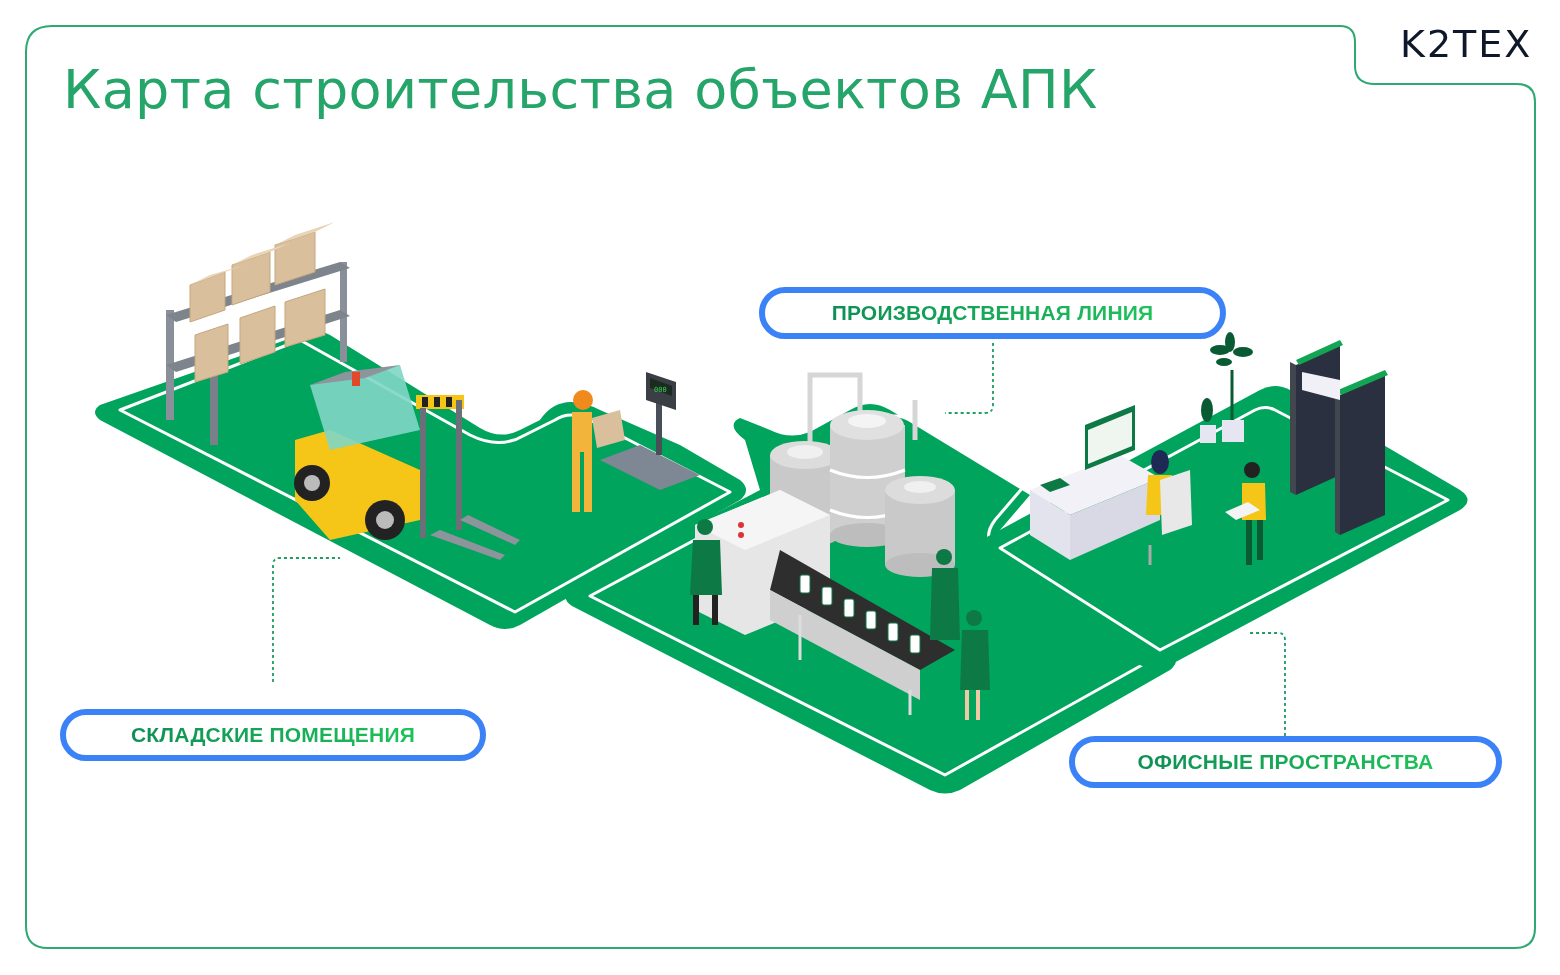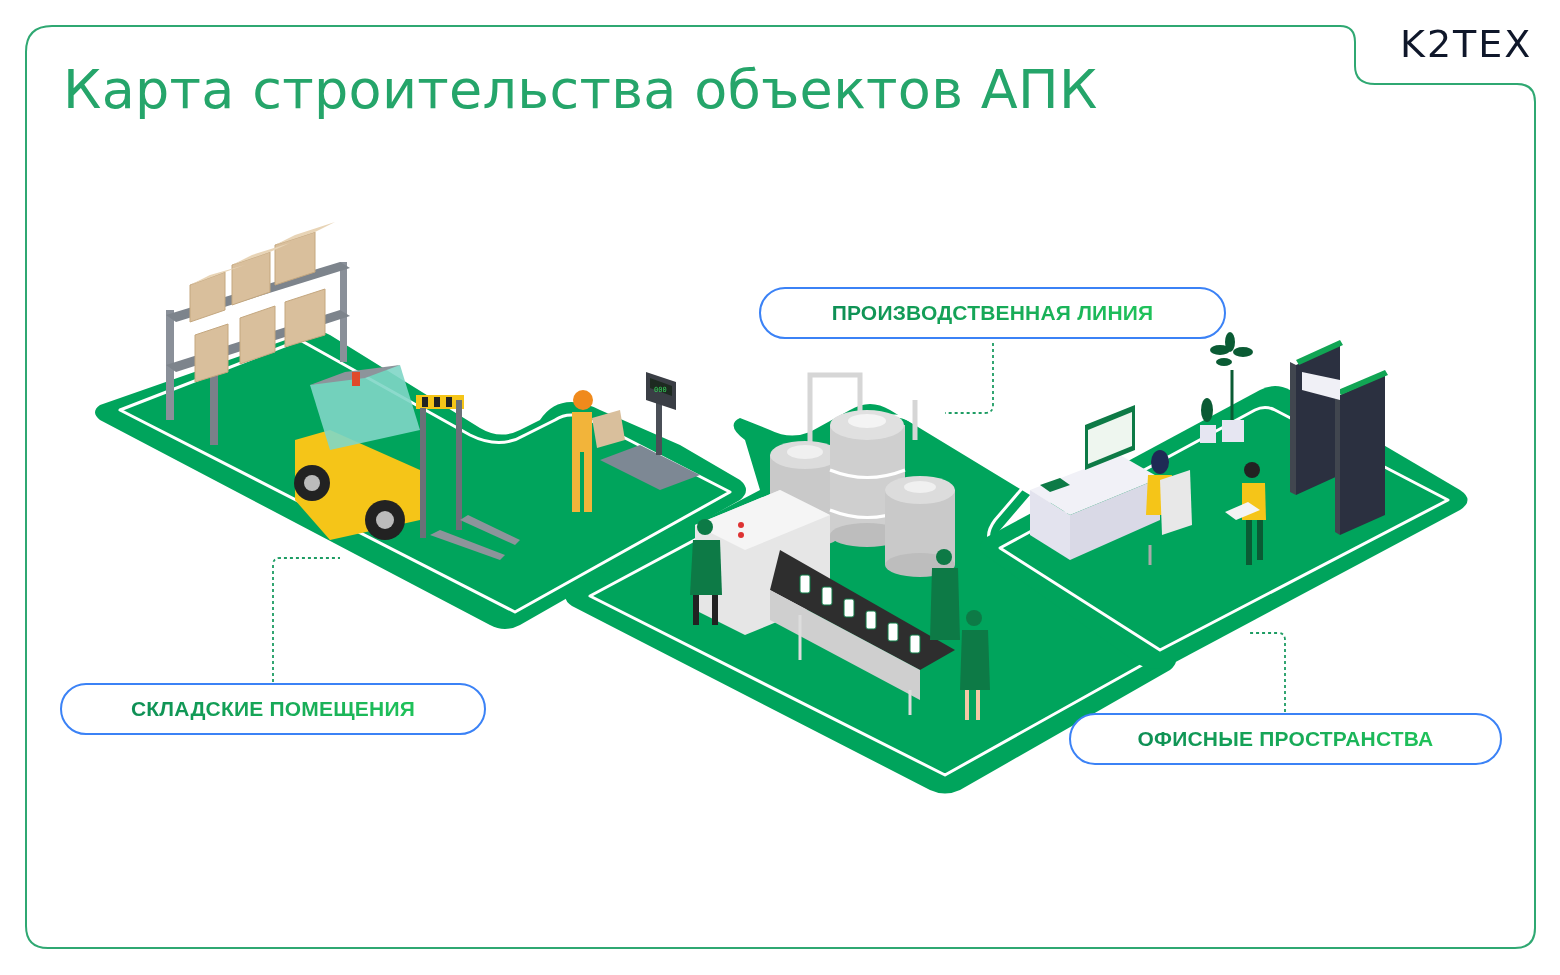--- a/index.html
+++ b/index.html
@@ -1,24 +1,24 @@
 <!DOCTYPE html>
 <html><head>
 <meta charset="utf-8">
 <style>
   html, body { margin: 0; padding: 0; background: #ffffff; }
   body { width: 1560px; height: 975px; position: relative; overflow: hidden; font-family: "Liberation Sans", "DejaVu Sans", sans-serif; }
   .frame { position: absolute; left: 0; top: 0; width: 1560px; height: 975px; }
   .title { position: absolute; left: 63px; top: 58px; font-size: 54px; font-weight: normal; color: #25a56a; letter-spacing: 0.3px; white-space: nowrap; font-family: "DejaVu Sans", sans-serif; }
   .logo { position: absolute; left: 1400px; top: 22px; font-size: 38px; color: #0f172a; letter-spacing: 2px; font-family: "DejaVu Sans", sans-serif; font-weight: normal; }
-  .pill { position: absolute; height: 52px; border: 2px solid #3b82f6; border-radius: 28px; background: #ffffff; display: flex; align-items: center; justify-content: center; box-sizing: border-box; }
+  .pill { position: absolute; height: 52px; border: 6px solid #3b82f6; border-radius: 28px; background: #ffffff; display: flex; align-items: center; justify-content: center; box-sizing: border-box; }
   .pill span { font-size: 21px; font-weight: bold; letter-spacing: 0.2px; white-space: nowrap; background: linear-gradient(90deg, #0e8f55 0%, #1fc25a 100%); -webkit-background-clip: text; background-clip: text; color: transparent; }
   .pill.prod { left: 759px; top: 287px; width: 467px; }
-  .pill.ware { left: 60px; top: 683px; width: 426px; }
-  .pill.office { left: 1069px; top: 713px; width: 433px; justify-content: center; }
+  .pill.ware { left: 60px; top: 709px; width: 426px; }
+  .pill.office { left: 1069px; top: 736px; width: 433px; justify-content: center; }
   .illus { position: absolute; left: 0; top: 0; width: 1560px; height: 975px; }
 </style>
 </head>
 <body>
 
 <svg class="frame" viewBox="0 0 1560 975">
   <path d="M26 52 Q26 26 52 26 L1340 26 Q1355 26 1355 42 L1355 66 Q1355 84 1375 84 L1517 84 Q1535 84 1535 102 L1535 928 Q1535 948 1515 948 L48 948 Q26 948 26 926 Z" fill="none" stroke="#2fa872" stroke-width="2"></path>
 </svg>
 
 <div class="logo">K2TEX</div>

